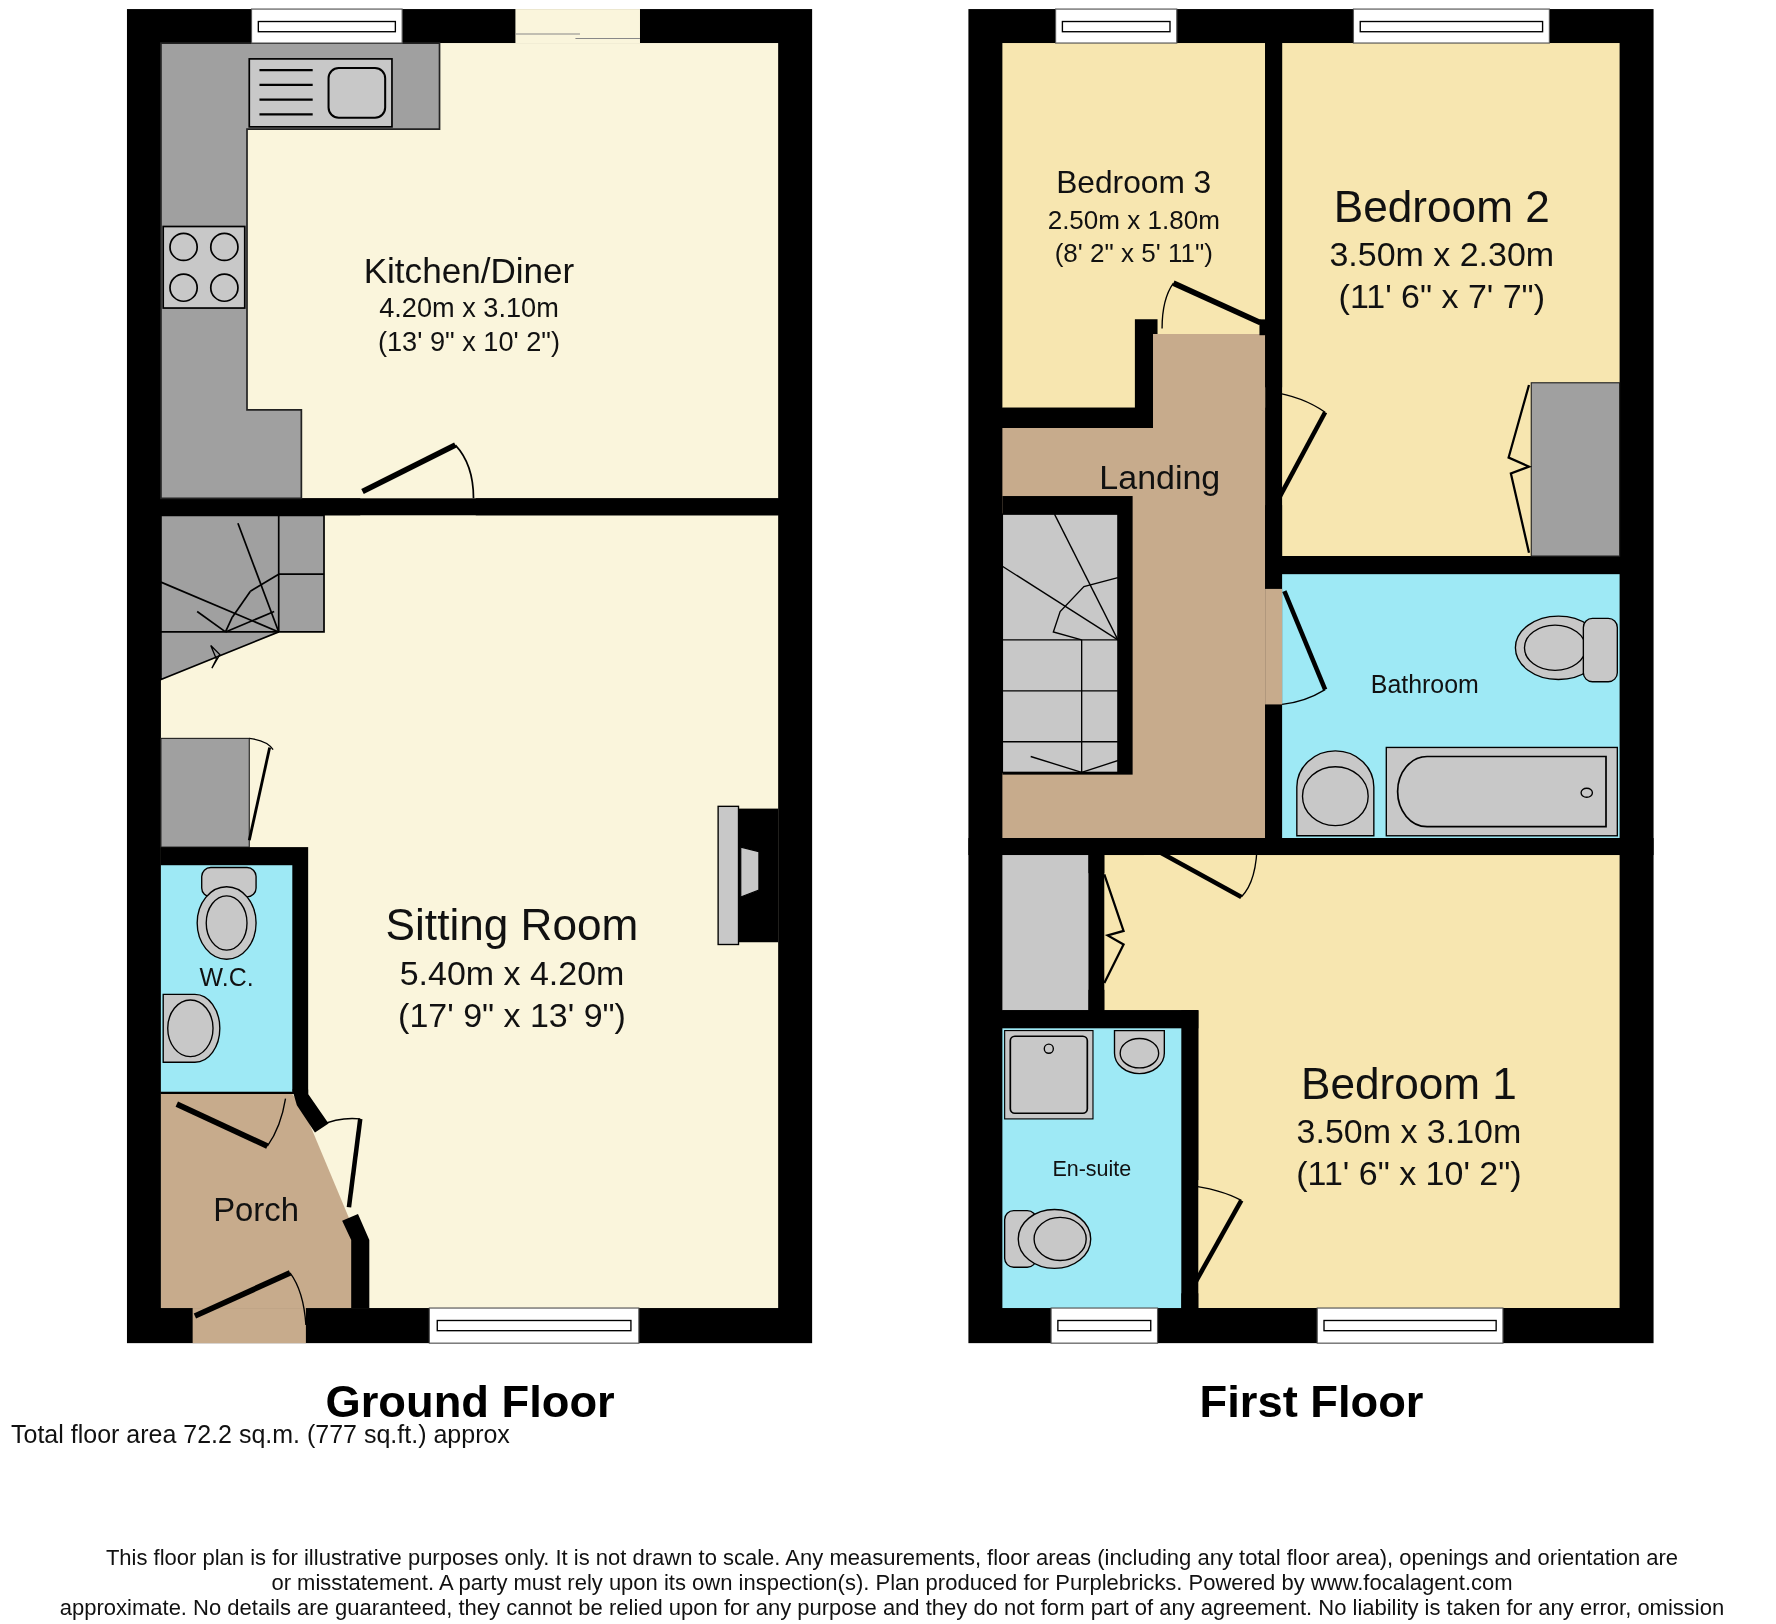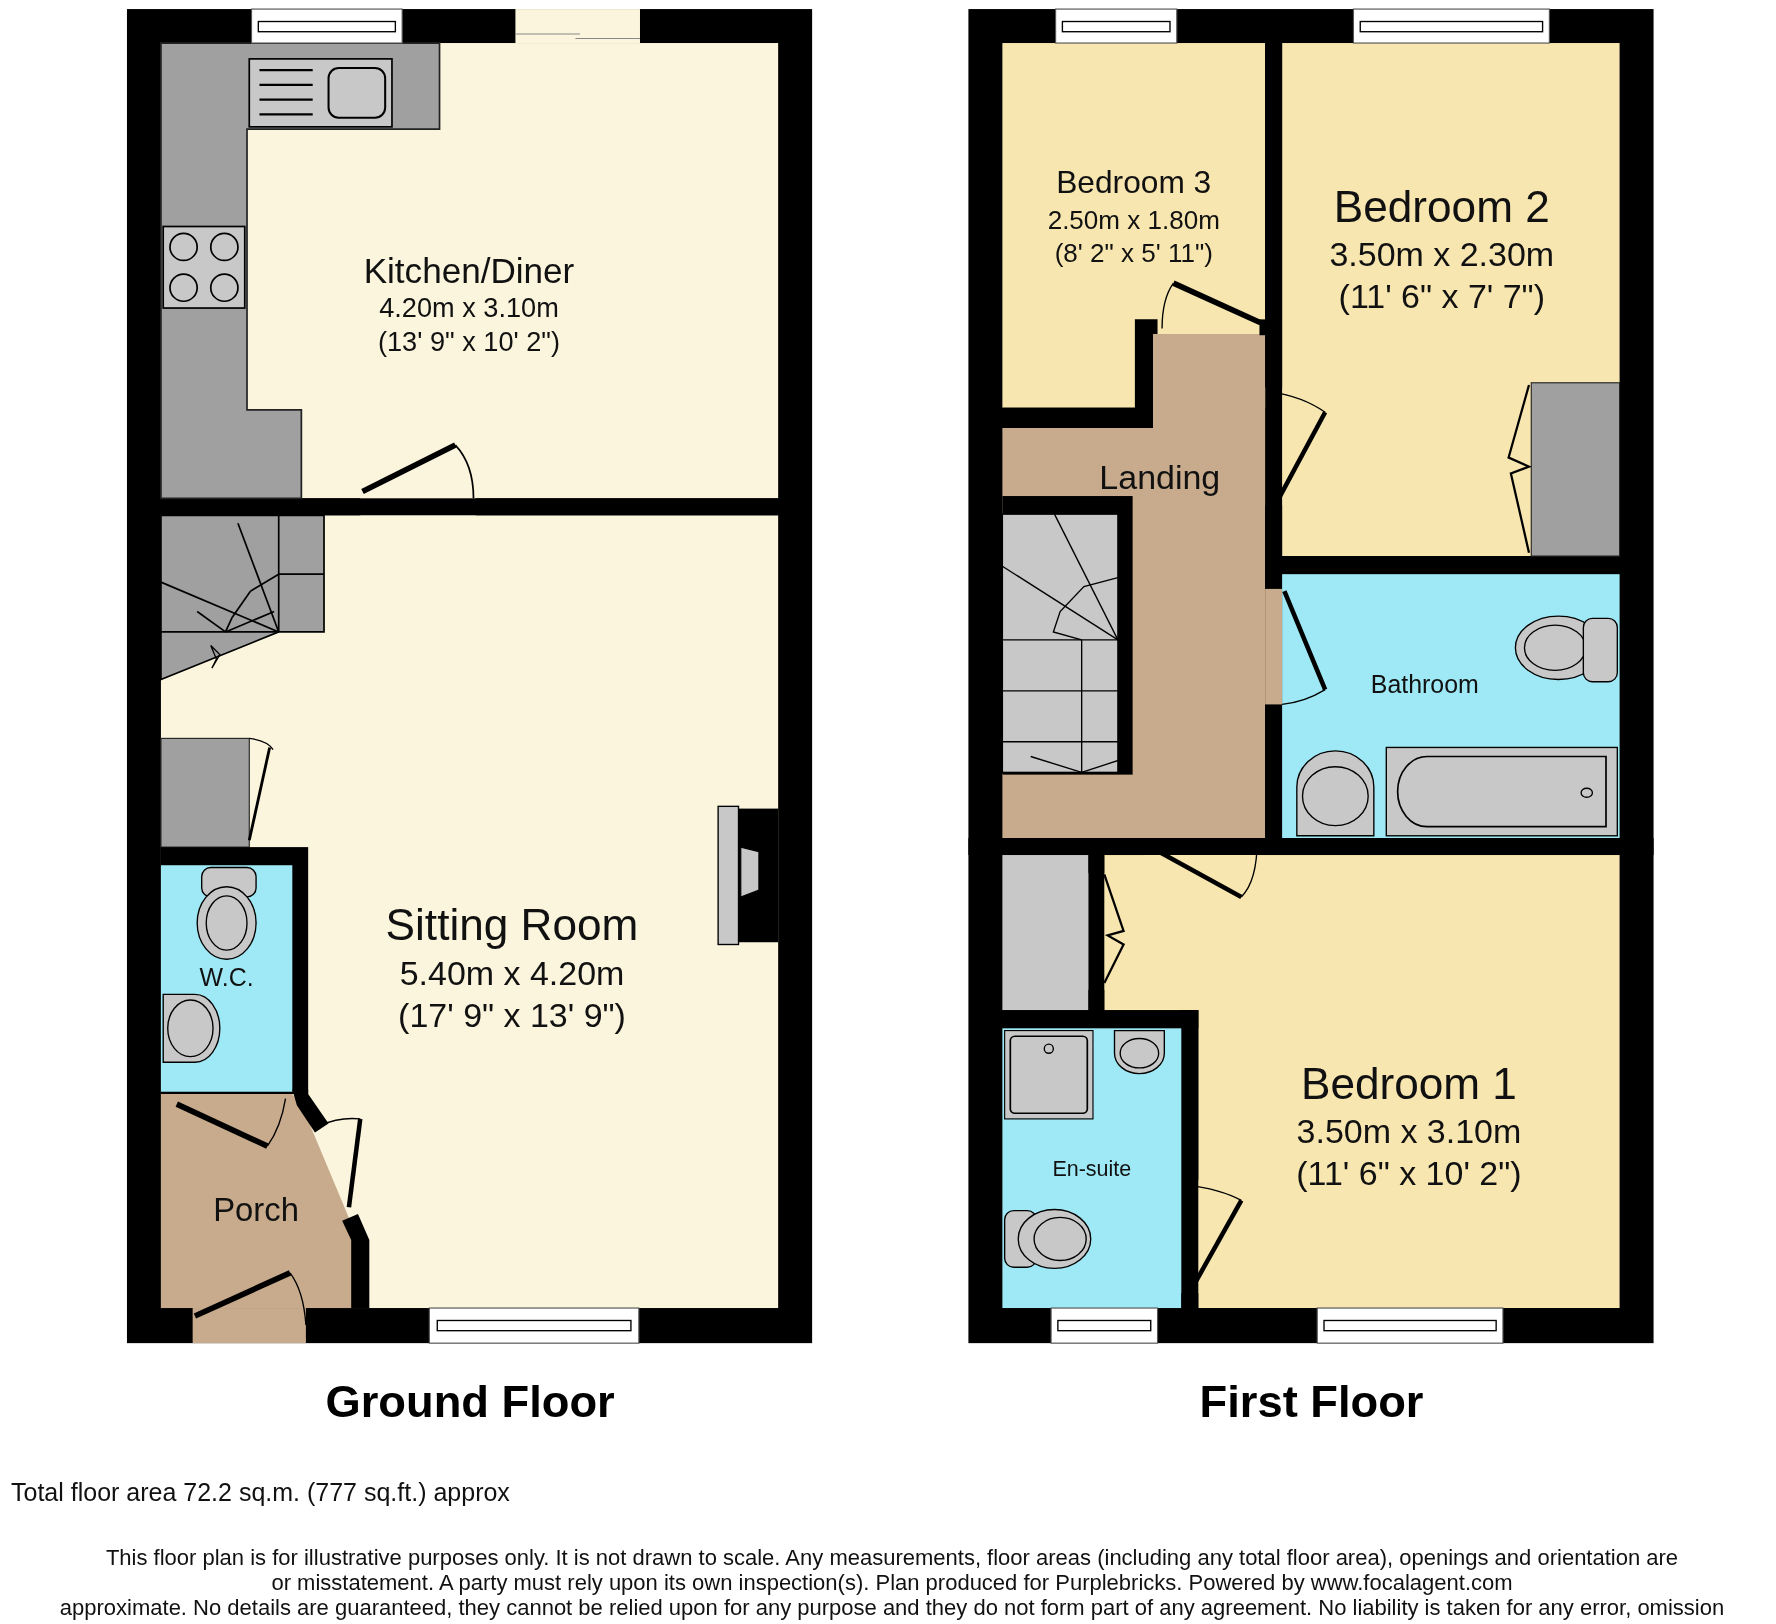--- a/index.html
+++ b/index.html
@@ -1,21 +1,21 @@
 <!DOCTYPE html>
 <html><head>
 <meta charset="utf-8">
 <style>
   html, body { margin:0; padding:0; background:#ffffff; }
   body { width:1776px; height:1624px; overflow:hidden; position:relative; font-family:"Liberation Sans", sans-serif; }
   #plan { position:absolute; left:0; top:0; width:1776px; height:1624px; }
   .room-label { font-family:"Liberation Sans", sans-serif; fill:#111; text-anchor:middle; }
   .floor-title { font-family:"Liberation Sans", sans-serif; font-weight:bold; fill:#000; text-anchor:middle; }
   .note { position:absolute; font-family:"Liberation Sans", sans-serif; color:#111; }
-  #total-area { left:11px; top:1478px; font-size:25px; }
+  #total-area { left:11px; top:1420px; font-size:25px; }
   #disclaimer { left:4px; width:1776px; top:1545px; font-size:22px; line-height:25px; text-align:center; }
   #disclaimer span { display:block; }
 </style>
 </head>
 <body>
 
 <svg id="plan" viewBox="0 0 1568 1434" xmlns="http://www.w3.org/2000/svg">
 
   <g>
 

